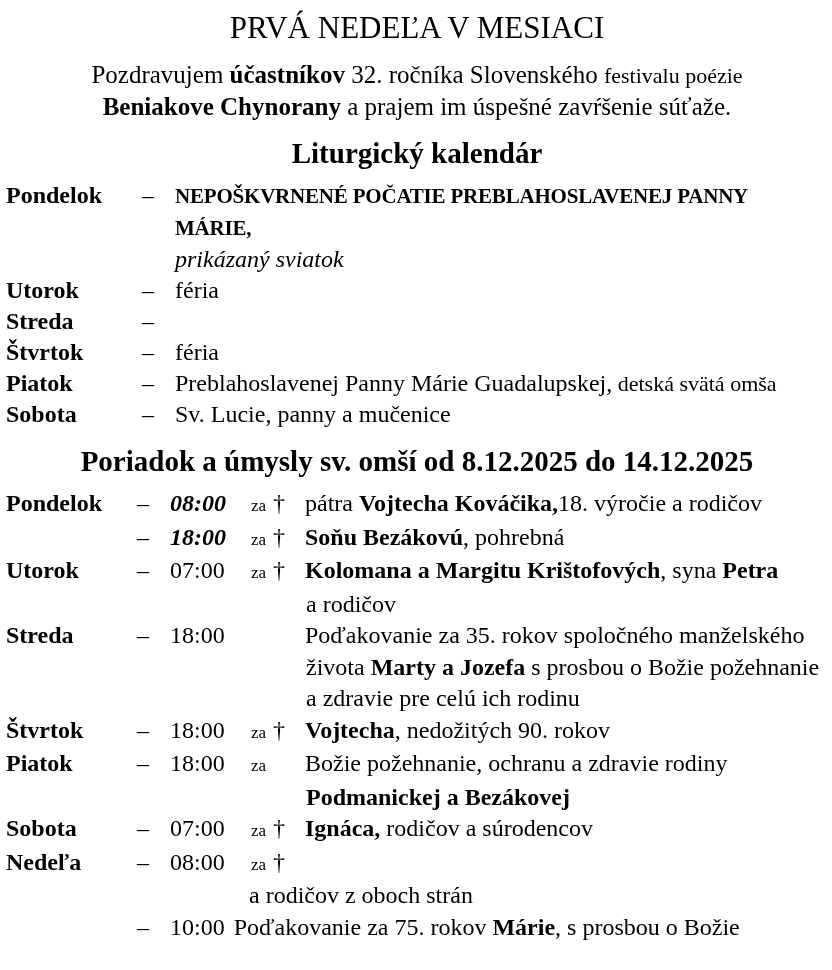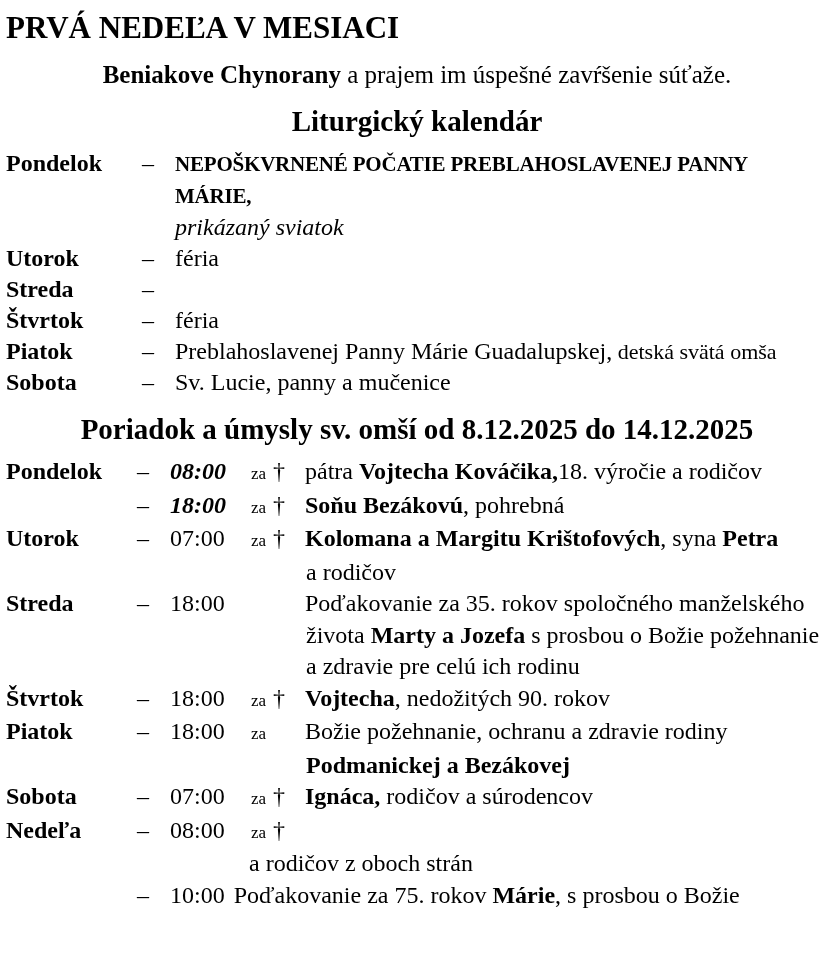--- a/index.html
+++ b/index.html
@@ -7,22 +7,22 @@
   body {
     width: 832px; height: 970px;
     color: #000;
     font-family: "Liberation Serif", serif;
     font-size: 24px;
     overflow: hidden;
   }
   .doc { padding: 8px 4px 0 6px; }
 
   .title {
-    font-size: 31px; font-weight: bold;
-    margin-top: 2px;
+    font-size: 31px; font-weight: normal;
+    text-align: center; margin-top: 2px;
     letter-spacing: 0px;
   }
   .subtitle {
     font-size: 25px; text-align: center; margin-top: 4px;
   }
   .greeting {
     margin-top: 13px; text-align: center;
     font-size: 25px; line-height: 31px;
   }
   .section-heading {
@@ -54,20 +54,21 @@
   .sch-row .zc .za { font-size: 17px; margin-top: 16px; }
   .sch-row .zc .cross { margin-left: 7px; }
   .sch-row .txt  { flex: 1; }
 </style>
 </head>
 <body>
 
 <div class="doc">
   <div class="title">PRVÁ NEDEĽA V MESIACI</div>
   <div class="greeting">
+      <div class="greet-line"><span>Pozdravujem </span><span class="s-b">účastníkov</span><span> 32. ročníka Slovenského </span><span class="s-sm">festivalu poézie</span></div>
       <div class="greet-line"><span class="s-b">Beniakove Chynorany</span><span> a prajem im úspešné zavŕšenie súťaže.</span></div>
     </div>
 
   <div class="section-heading">Liturgický kalendár</div>
   <div class="cal">
       <div class="cal-row">
         <span class="day">Pondelok</span>
         <span class="dash">–</span>
         <span class="txt"><span class="s-caps">NEPOŠKVRNENÉ POČATIE PREBLAHOSLAVENEJ PANNY MÁRIE,</span></span>
       </div>

